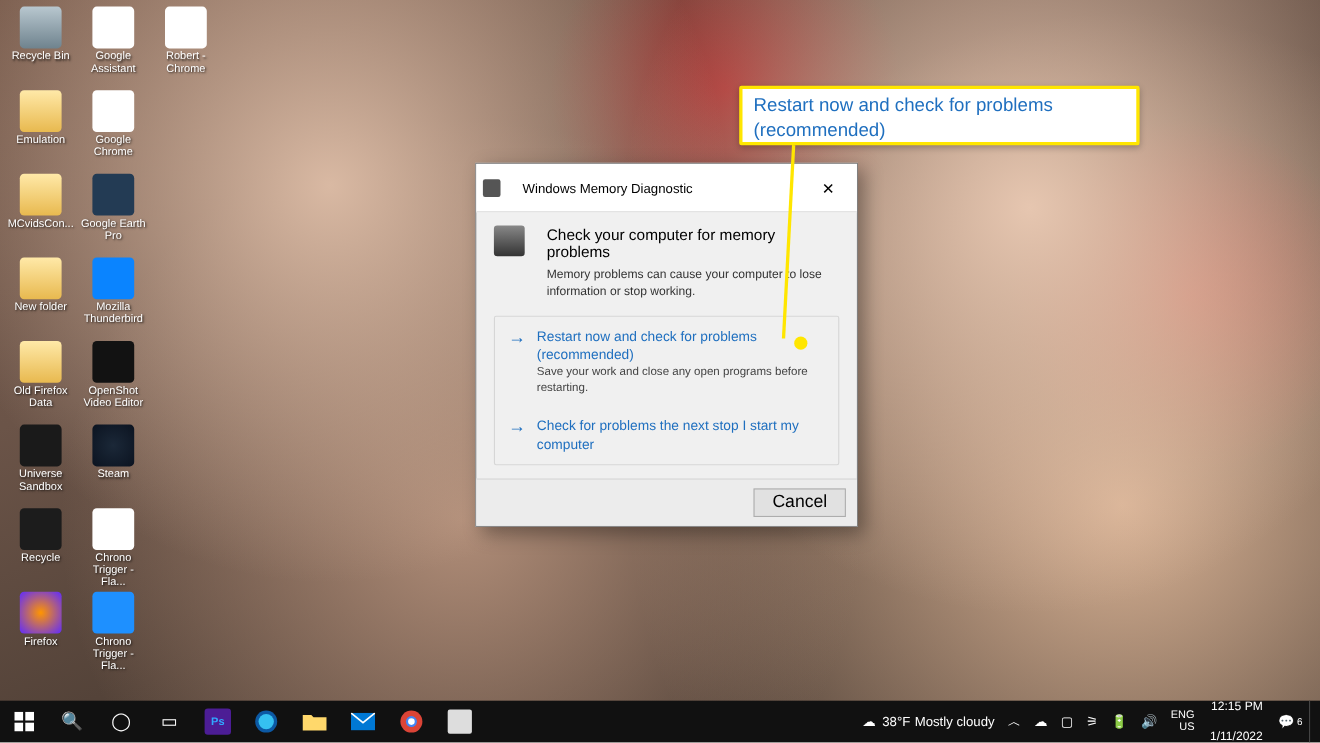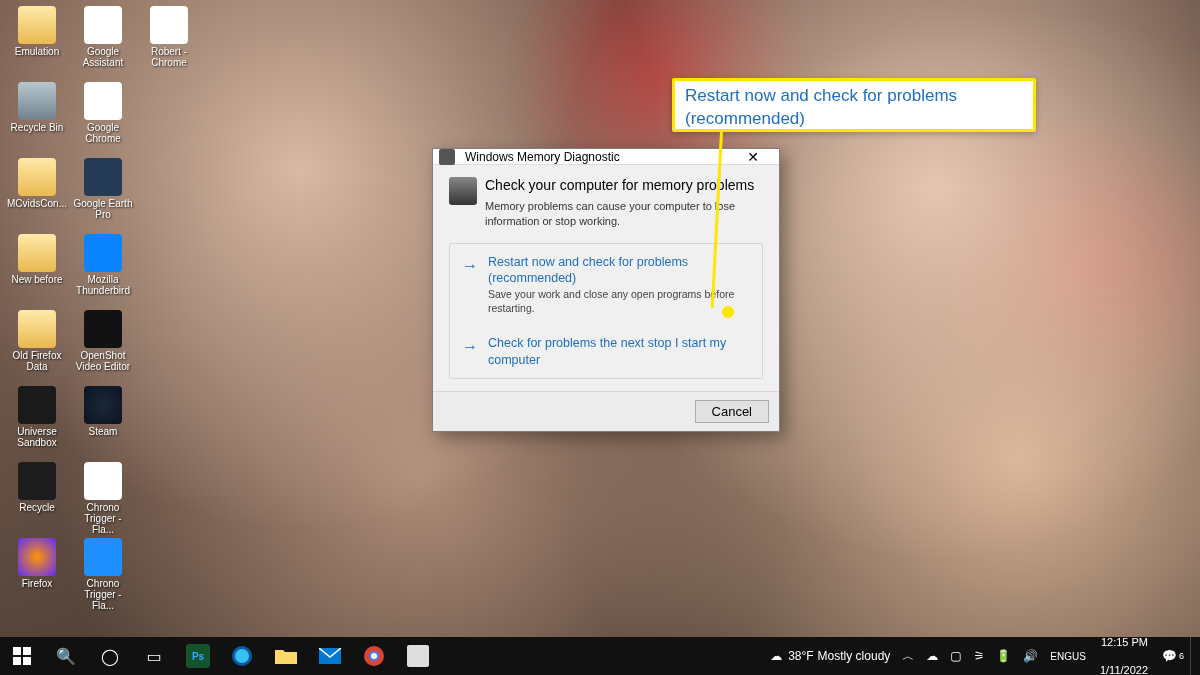--- a/index.html
+++ b/index.html
@@ -39,82 +39,82 @@
   .ic-ac    { background: linear-gradient(45deg,#ff0000,#ff00cc,#00aaff,#00ffaa); }
   .ic-os    { background:#121212; }
   .ic-z     { background:#1e90ff; }
 
   
   .dialog {
     position: absolute; left: 432px; top: 148px; width: 348px;
     background: #f0f0f0; border: 1px solid #807f7f; box-shadow: 6px 6px 16px rgba(0,0,0,.35);
     font-size: 12px; color: #000;
   }
-  .dlg-title { height: 16px; background: #fff; border-bottom: 1px solid #ddd; display:flex; align-items:center; padding: 0 6px; gap:10px; }
+  .dlg-title { height: 44px; background: #fff; border-bottom: 1px solid #ddd; display:flex; align-items:center; padding: 0 6px; gap:20px; }
   .dlg-title .ticon { width:16px; height:16px; background:#555; border-radius:2px; }
   .dlg-title .ttxt { font-size: 12px; flex:1; }
   .dlg-title .close { width: 40px; height: 26px; display:flex; align-items:center; justify-content:center; cursor:pointer; font-size:14px; }
   .dlg-body { padding: 12px 16px 8px 16px; }
-  .dlg-head { display:flex; gap:8px; }
+  .dlg-head { display:flex; gap:20px; }
   .dlg-head .hic { width:28px; height:28px; background:linear-gradient(#888,#333); border-radius:3px; flex-shrink:0; }
   .dlg-head h1 { font-size: 14px; font-weight: 400; color:#000; margin-bottom:6px; }
   .dlg-head p { font-size: 11px; color:#333; line-height:1.35; }
   .dlg-opts { margin: 14px 0 4px 0; border:1px solid #d6d6d6; border-radius:2px; }
   .opt { display:flex; padding: 10px 10px 10px 12px; gap:10px; cursor:pointer; }
   .opt .arrow { color:#1f6fbf; font-size:16px; margin-top:1px; }
   .opt .otxt { flex:1; }
   .opt .otxt .t1 { color:#1f6fbf; font-size:12.5px; line-height:1.3; }
   .opt .otxt .t2 { color:#444; font-size:10.5px; margin-top:2px; line-height:1.3; }
   .dlg-foot { background:#ececec; border-top:1px solid #d6d6d6; padding:8px 10px; text-align:right; }
-  .dlg-foot button { background:#e1e1e1; border:1px solid #adadad; padding:3px 16px; font-size:13px; cursor:pointer; }
+  .dlg-foot button { background:#e1e1e1; border:1px solid #adadad; padding:3px 16px; font-size:16px; cursor:pointer; }
 
   
   .callout {
     position:absolute; left:672px; top:78px; width:364px; height:54px;
     background:#fff; border:3px solid #ffe600; border-radius:2px;
     color:#1f6fbf; font-size:17px; line-height:1.35; padding:4px 10px;
     box-shadow: 0 2px 6px rgba(0,0,0,.25);
   }
   .callout-line { position:absolute; left:720px; top:132px; width:3px; height:176px; background:#ffe600; transform: rotate(3deg); transform-origin: top; }
   .callout-dot { position:absolute; left:722px; top:306px; width:12px; height:12px; background:#ffe600; border-radius:50%; }
 
   
   .taskbar { position:absolute; left:0; bottom:0; width:100%; height:38px; background:#111; display:flex; align-items:center; color:#fff; font-size:12px; }
   .tb-left { display:flex; align-items:center; height:100%; }
   .tbb { width:44px; height:38px; display:flex; align-items:center; justify-content:center; cursor:pointer; }
   .tbi { width:22px; height:22px; display:flex; align-items:center; justify-content:center; font-size:16px; }
   .tb-right { margin-left:auto; display:flex; align-items:center; height:100%; padding-right:4px; }
   .sys { padding: 0 6px; height:38px; display:flex; align-items:center; cursor:pointer; font-size:12px; }
   .clock { display:flex; flex-direction:column; align-items:flex-end; line-height:1.1; font-size:11px; padding:0 8px; cursor:pointer;gap:16px; }
-  .lang { display:flex; flex-direction:row; align-items:flex-end; line-height:1.1; font-size:10px; padding:0 6px; cursor:pointer;}
+  .lang { display:flex; flex-direction:column; align-items:flex-end; line-height:1.1; font-size:10px; padding:0 6px; cursor:pointer;}
   .sdsk { width:6px; height:38px; border-left:1px solid #444; cursor:pointer;}
 
   svg { display:block; }
 </style>
 </head>
 <body>
 
 <div class="wallpaper"></div>
 
 <div class="desktop" id="desktop-grid">
     <div class="di">
+      <div class="ic ic-bin"></div>
+      <div class="lbl">Recycle Bin</div>
+    </div>
+    <div class="di">
       <div class="ic ic-fold"></div>
       <div class="lbl">Emulation</div>
     </div>
     <div class="di">
-      <div class="ic ic-bin"></div>
-      <div class="lbl">Recycle Bin</div>
-    </div>
-    <div class="di">
       <div class="ic ic-fold"></div>
       <div class="lbl">MCvidsCon...</div>
     </div>
     <div class="di">
       <div class="ic ic-fold"></div>
-      <div class="lbl">New before</div>
+      <div class="lbl">New folder</div>
     </div>
     <div class="di">
       <div class="ic ic-fold"></div>
       <div class="lbl">Old Firefox Data</div>
     </div>
     <div class="di">
       <div class="ic ic-us"></div>
       <div class="lbl">Universe Sandbox</div>
     </div>
     <div class="di">
@@ -219,21 +219,21 @@
     <div class="tbb">
         <span class="tbi">🔍</span>
       </div>
     <div class="tbb">
         <span class="tbi">◯</span>
       </div>
     <div class="tbb">
         <span class="tbi">▭</span>
       </div>
     <div class="tbb">
-        <span class="tbi" style="background:#14532d;color:#31a8ff;font-size:10px;font-weight:bold;width:24px;height:24px;border-radius:3px">Ps</span>
+        <span class="tbi" style="background:#4c1d95;color:#31a8ff;font-size:10px;font-weight:bold;width:24px;height:24px;border-radius:3px">Ps</span>
       </div>
     <div class="tbb">
         <span class="tbi">
           <svg width="22" height="22" viewBox="0 0 22 22">
             <circle cx="11" cy="11" r="10" fill="#0c59a4"></circle>
             <circle cx="11" cy="11" r="7" fill="#35c1f1"></circle>
           </svg>
         </span>
       </div>
     <div class="tbb">

